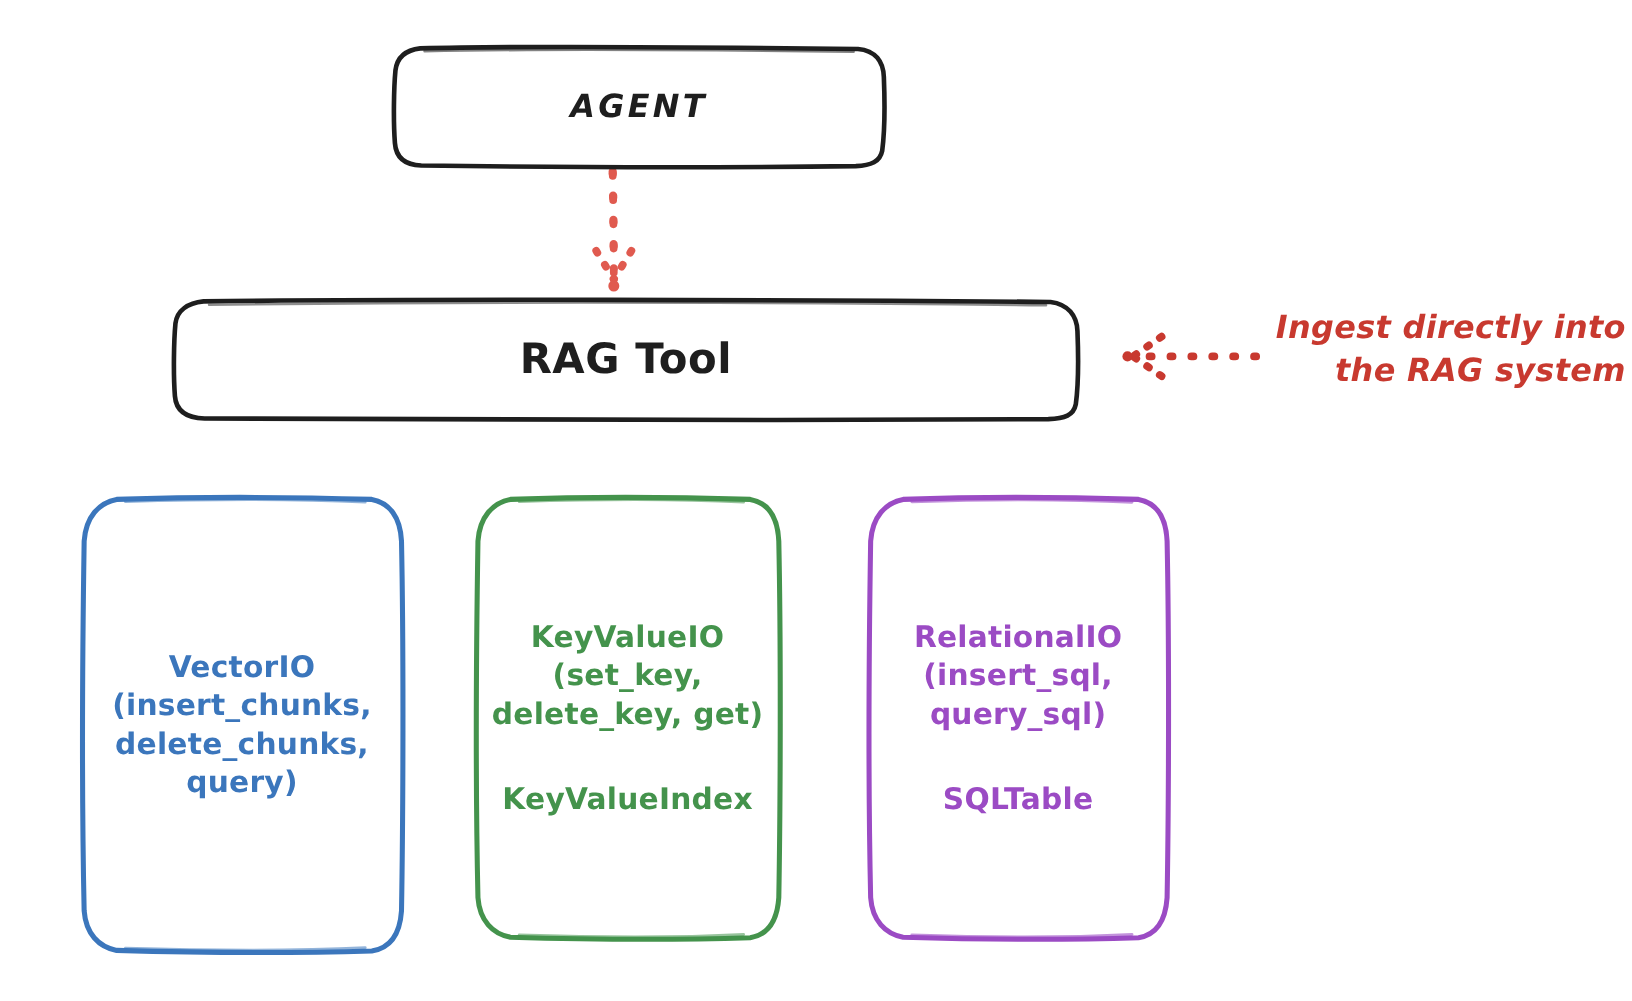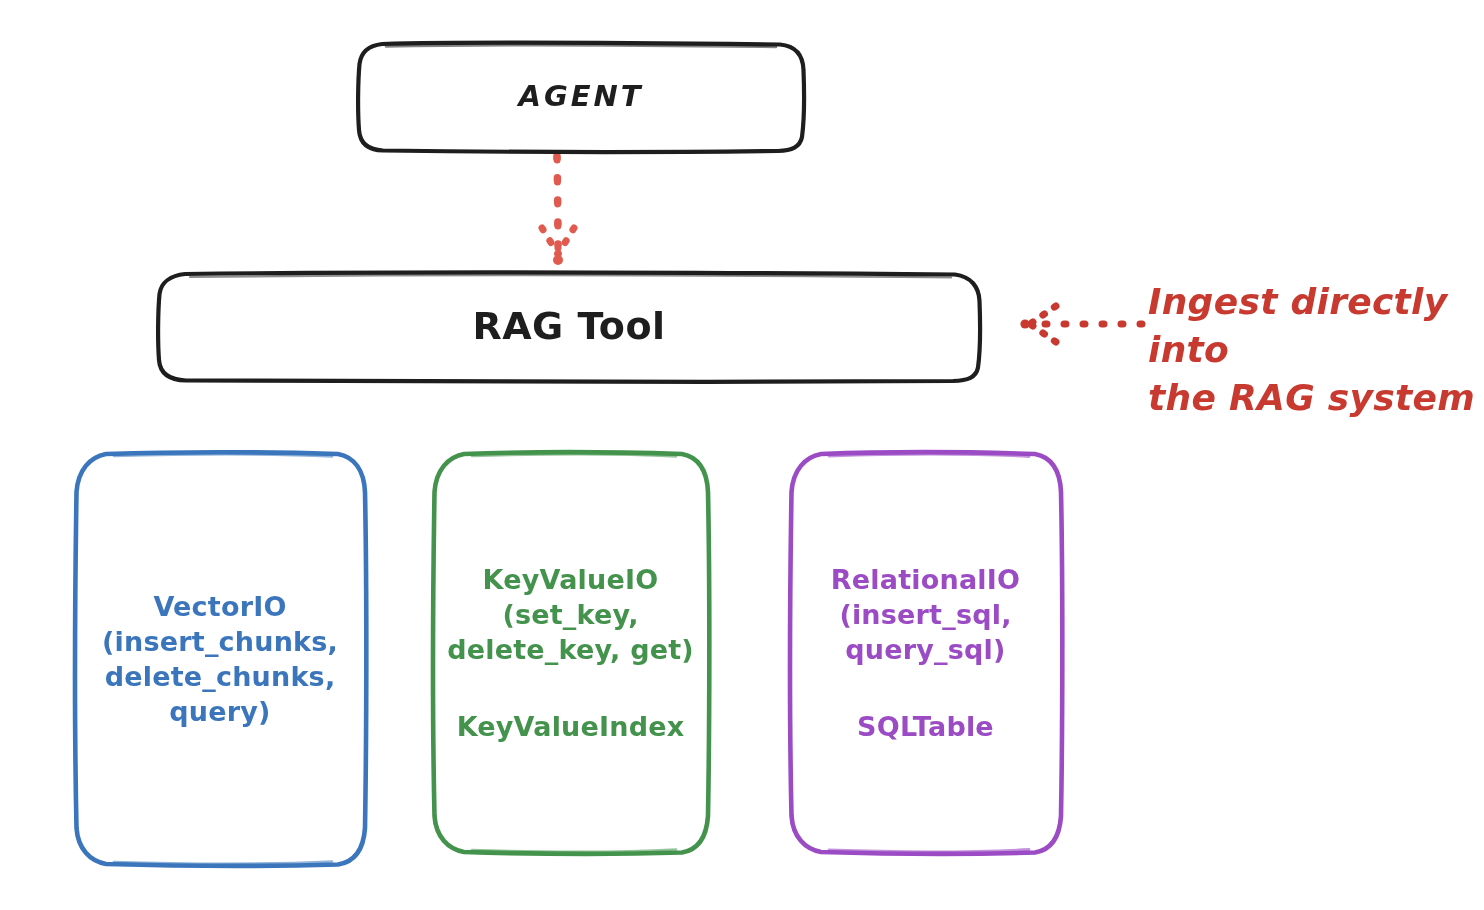--- a/index.html
+++ b/index.html
@@ -121,25 +121,25 @@
   #relationalio-node .node-text { color: #9b4bc4; }
 
   
   #ingest-annotation {
     position: absolute;
     left: 1148px;
     top: 278px;
     width: 330px;
     color: #c8392f;
     font-family: "DejaVu Sans", sans-serif;
-    font-size: 36px;
+    font-size: 29px;
     font-weight: 600;
     font-style: italic;
     line-height: 1.33;
-    text-align: left;
+    text-align: right;
     white-space: pre-line;
     letter-spacing: 0.3px;
   }
 
   .connector {
     position: absolute;
     pointer-events: none;
     overflow: visible;
   }
   #agent-to-rag-connector {

